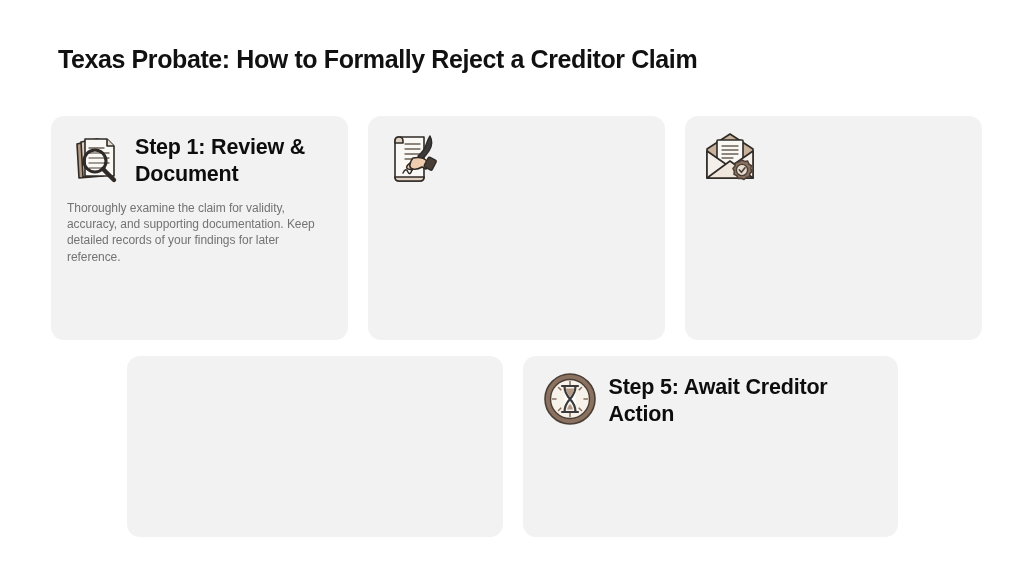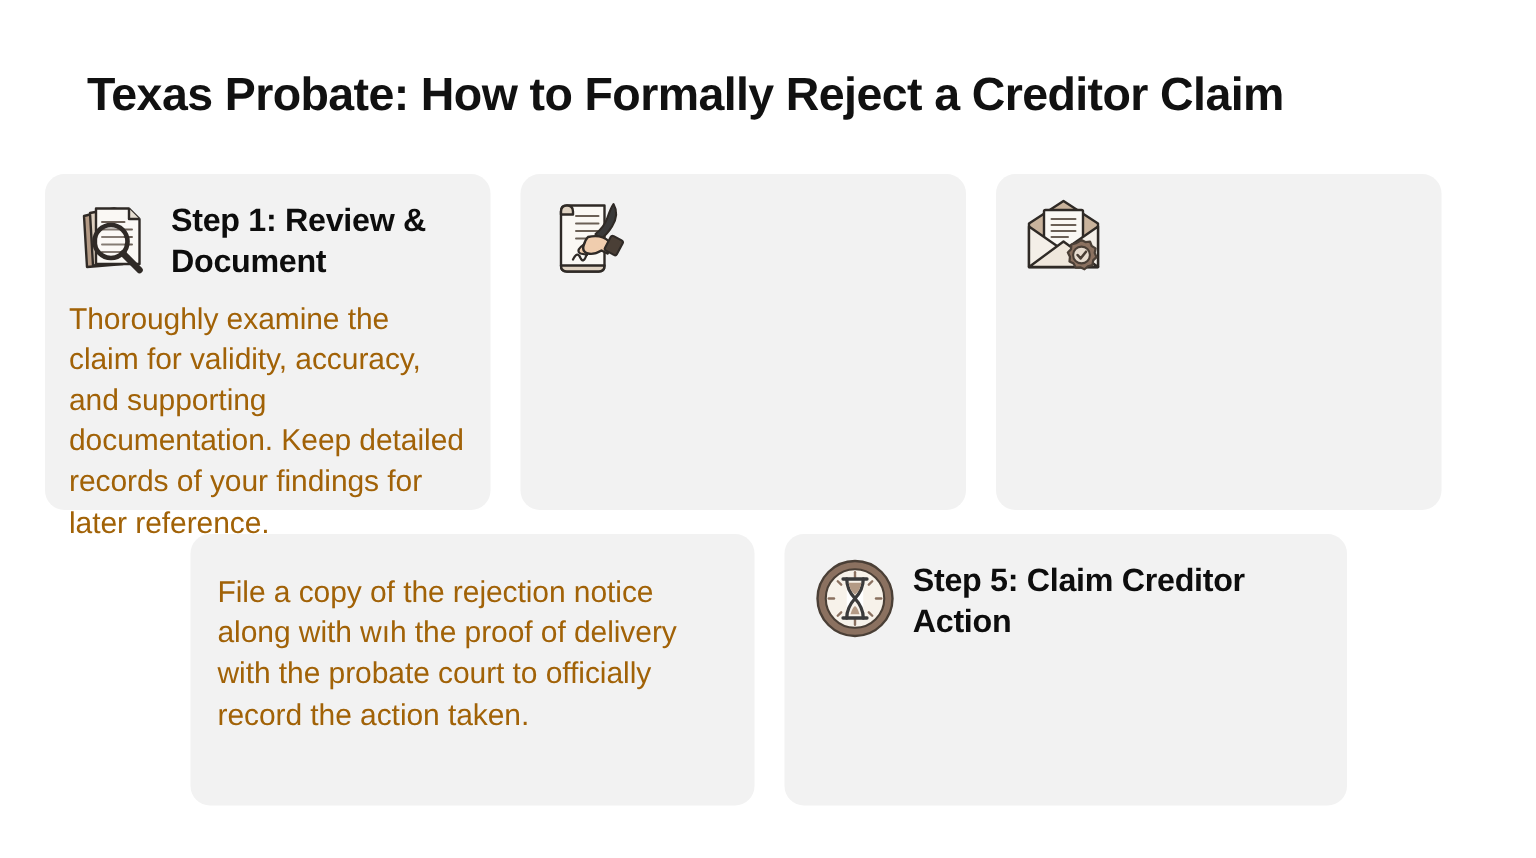--- a/index.html
+++ b/index.html
@@ -19,21 +19,21 @@
     width: 1024px;
     height: 572px;
     position: relative;
     box-sizing: border-box;
   }
 
   .page-title {
     position: absolute;
     left: 58px;
     top: 45px;
-    font-size: 31px;
+    font-size: 25px;
     font-weight: bold;
     color: #111111;
     letter-spacing: -0.4px;
     white-space: nowrap;
   }
 
   .rows {
     position: absolute;
     left: 0;
     top: 116px;
@@ -41,21 +41,21 @@
   }
 
   .row {
     display: flex;
     justify-content: center;
     gap: 20px;
   }
   .row-top {
     padding-left: 30px;
     padding-right: 42px;
-    justify-content: flex-start;
+    justify-content: flex-end;
   }
   .row-bottom {
     margin-top: 16px;
     padding-left: 127px;
     padding-right: 126px;
     justify-content: space-between;
   }
 
   .card {
     background: #f2f2f2;
@@ -95,23 +95,23 @@
     font-size: 21.5px;
     font-weight: bold;
     color: #0d0d0d;
     line-height: 1.27;
     letter-spacing: -0.2px;
     padding-top: 4px;
   }
 
   .card-body {
     margin-top: 11px;
-    font-size: 20px;
+    font-size: 12px;
     line-height: 1.36;
-    color: #a16207;
+    color: #737373;
     letter-spacing: -0.05px;
   }
   .row-bottom .card-body {
     margin-top: 12px;
   }
 </style>
 </head>
 <body>
 
 <div class="page">
@@ -202,21 +202,20 @@
             </svg>
           </div>
         </div>
       </div>
 
     </div>
 
     <div class="row row-bottom">
 
       <div class="card">
-        <div class="card-body">File a copy of the rejection notice along with wıh the proof of delivery with the probate court to officially record the action taken.</div>
       </div>
 
       <div class="card">
         <div class="card-head">
           <div class="icon-box">
             <svg viewBox="0 0 58 58">
               <circle cx="29" cy="29" r="25" fill="#8b7160" stroke="#4a3f36" stroke-width="1.6"></circle>
               <circle cx="29" cy="29" r="19.5" fill="#f7f2ea" stroke="#4a3f36" stroke-width="1.4"></circle>
               <g stroke="#8b7160" stroke-width="1.6" stroke-linecap="round">
                 <line x1="29" y1="11.5" x2="29" y2="15"></line>
@@ -231,20 +230,20 @@
               <g stroke="#3a3a3a" stroke-width="2.2" stroke-linecap="round" stroke-linejoin="round" fill="none">
                 <line x1="21" y1="16" x2="37" y2="16"></line>
                 <line x1="21" y1="42" x2="37" y2="42"></line>
                 <path d="M23.5 16 q0 7 5.5 13 q-5.5 6 -5.5 13" fill="#ffffff"></path>
                 <path d="M34.5 16 q0 7 -5.5 13 q5.5 6 5.5 13" fill="#ffffff"></path>
               </g>
               <path d="M24.8 18.5 L33.2 18.5 q-0.6 5 -4.2 8 q-3.6 -3 -4.2 -8 Z" fill="#b39a85"></path>
               <path d="M26 39.5 L32 39.5 q-1 -4 -3 -5.5 q-2 1.5 -3 5.5 Z" fill="#b39a85"></path>
             </svg>
           </div>
-          <div class="card-title">Step 5: Claim Creditor Action</div>
+          <div class="card-title">Step 5: Await Creditor Action</div>
         </div>
       </div>
 
     </div>
 
   </div>
 </div>
 
 </body></html>

